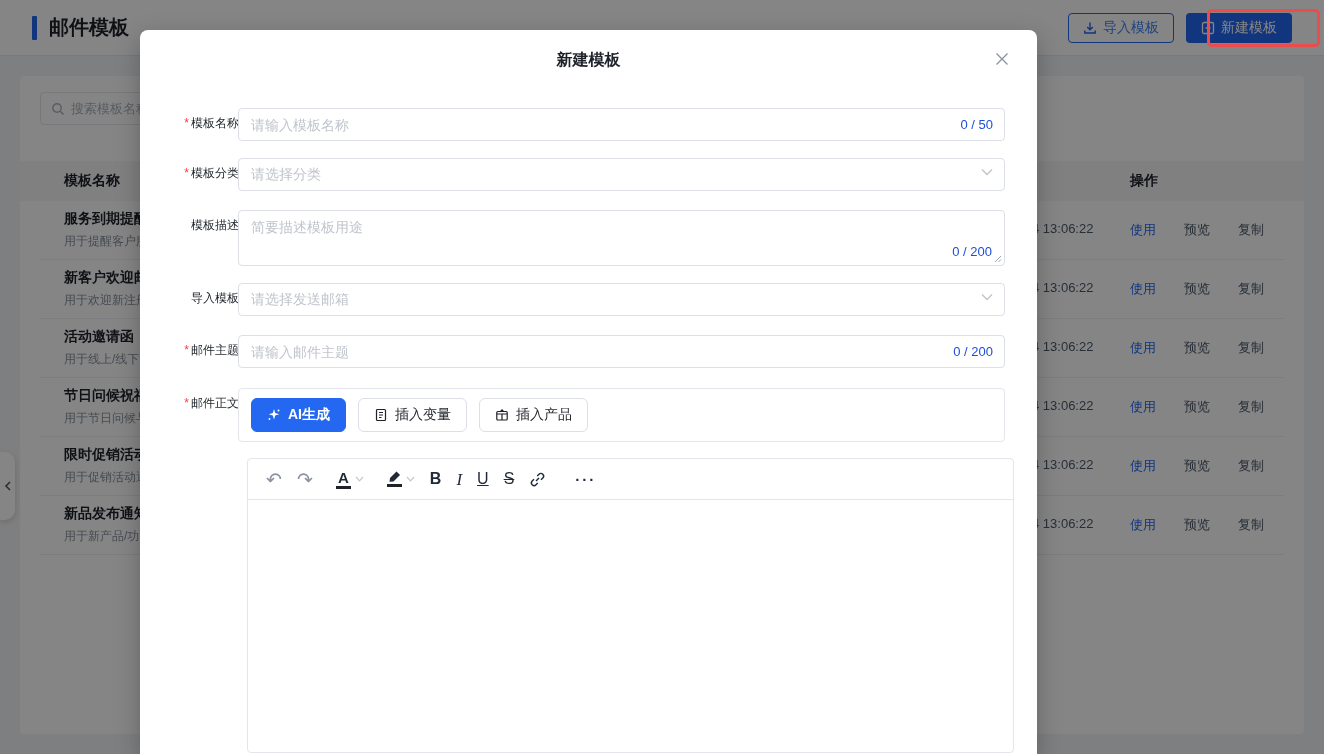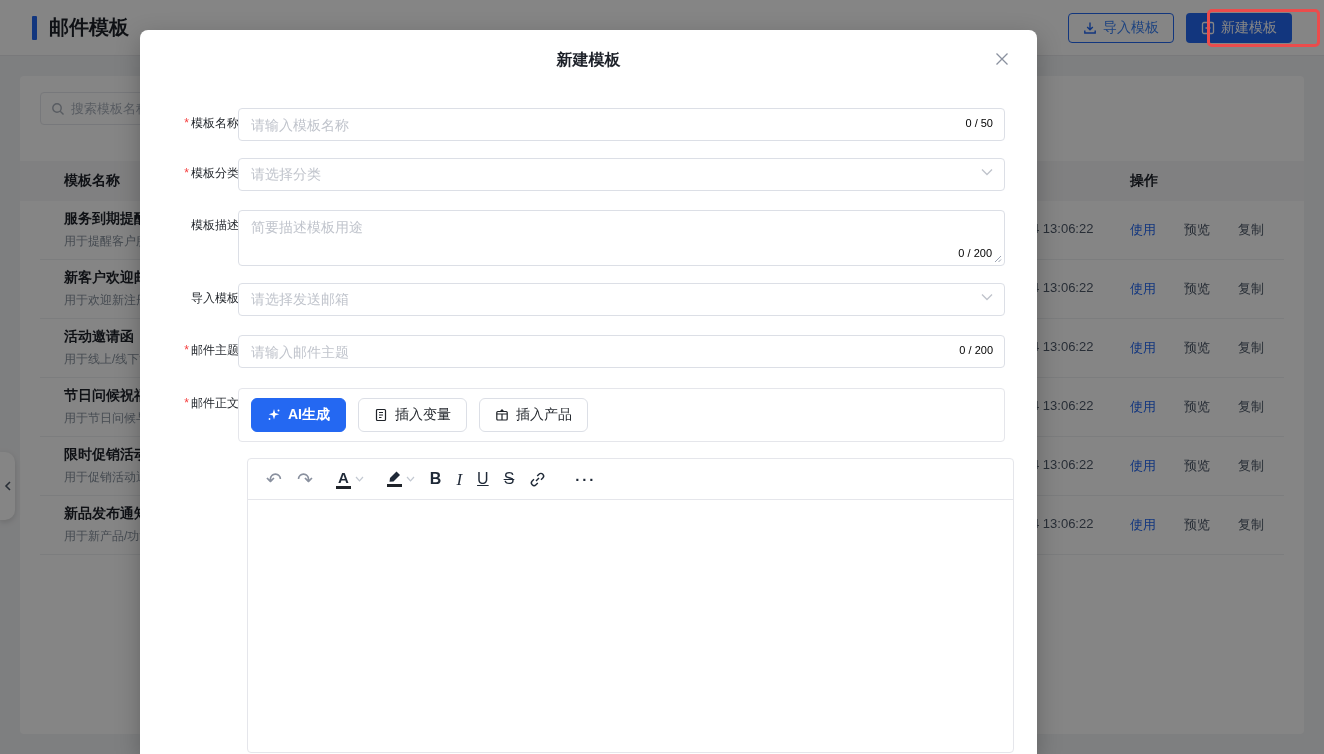--- a/index.html
+++ b/index.html
@@ -55,21 +55,21 @@
                  font-size:20px; line-height:22px; text-align:center; cursor:pointer; font-weight:normal; }
 
   .frow { position:absolute; left:0; width:100%; }
   .flabel { position:absolute; left:0; width:99px; text-align:right; font-size:12px; color:#1f2329; top:7px; }
   .req { color:#f53f3f; margin-right:2px; }
   .ffield { position:absolute; left:98px; width:767px; }
 
   .inp { width:100%; height:33px; border:1px solid #dcdfe6; border-radius:4px; padding:0 64px 0 12px;
          font-size:14px; color:#1d2129; outline:none; background:#fff; }
   .inp::placeholder { color:#c0c4cc; }
-  .counter { position:absolute; right:12px; top:9px; font-size:11px; color:#000000; }
+  .counter { position:absolute; right:12px; top:9px; font-size:13px; color:#1d4ed8; }
   .sel { width:100%; height:33px; border:1px solid #dcdfe6; border-radius:4px; padding:0 30px 0 12px;
          display:flex; align-items:center; font-size:14px; color:#c0c4cc; cursor:pointer; background:#fff; }
   .sel .chev { position:absolute; right:12px; top:10px; color:#c0c4cc; }
   .tarea { width:100%; height:56px; border:1px solid #dcdfe6; border-radius:4px; position:relative;
            padding:8px 12px; font-size:14px; color:#c0c4cc; background:#fff; }
   .tarea .counter { top:auto; bottom:6px; }
   .resize-grip { position:absolute; right:2px; bottom:2px; width:9px; height:9px; }
 
   .body-toolbar { width:100%; height:54px; border:1px solid #e5e6eb; border-radius:4px;
                   display:flex; align-items:center; gap:12px; padding:0 12px; background:#fff; }

